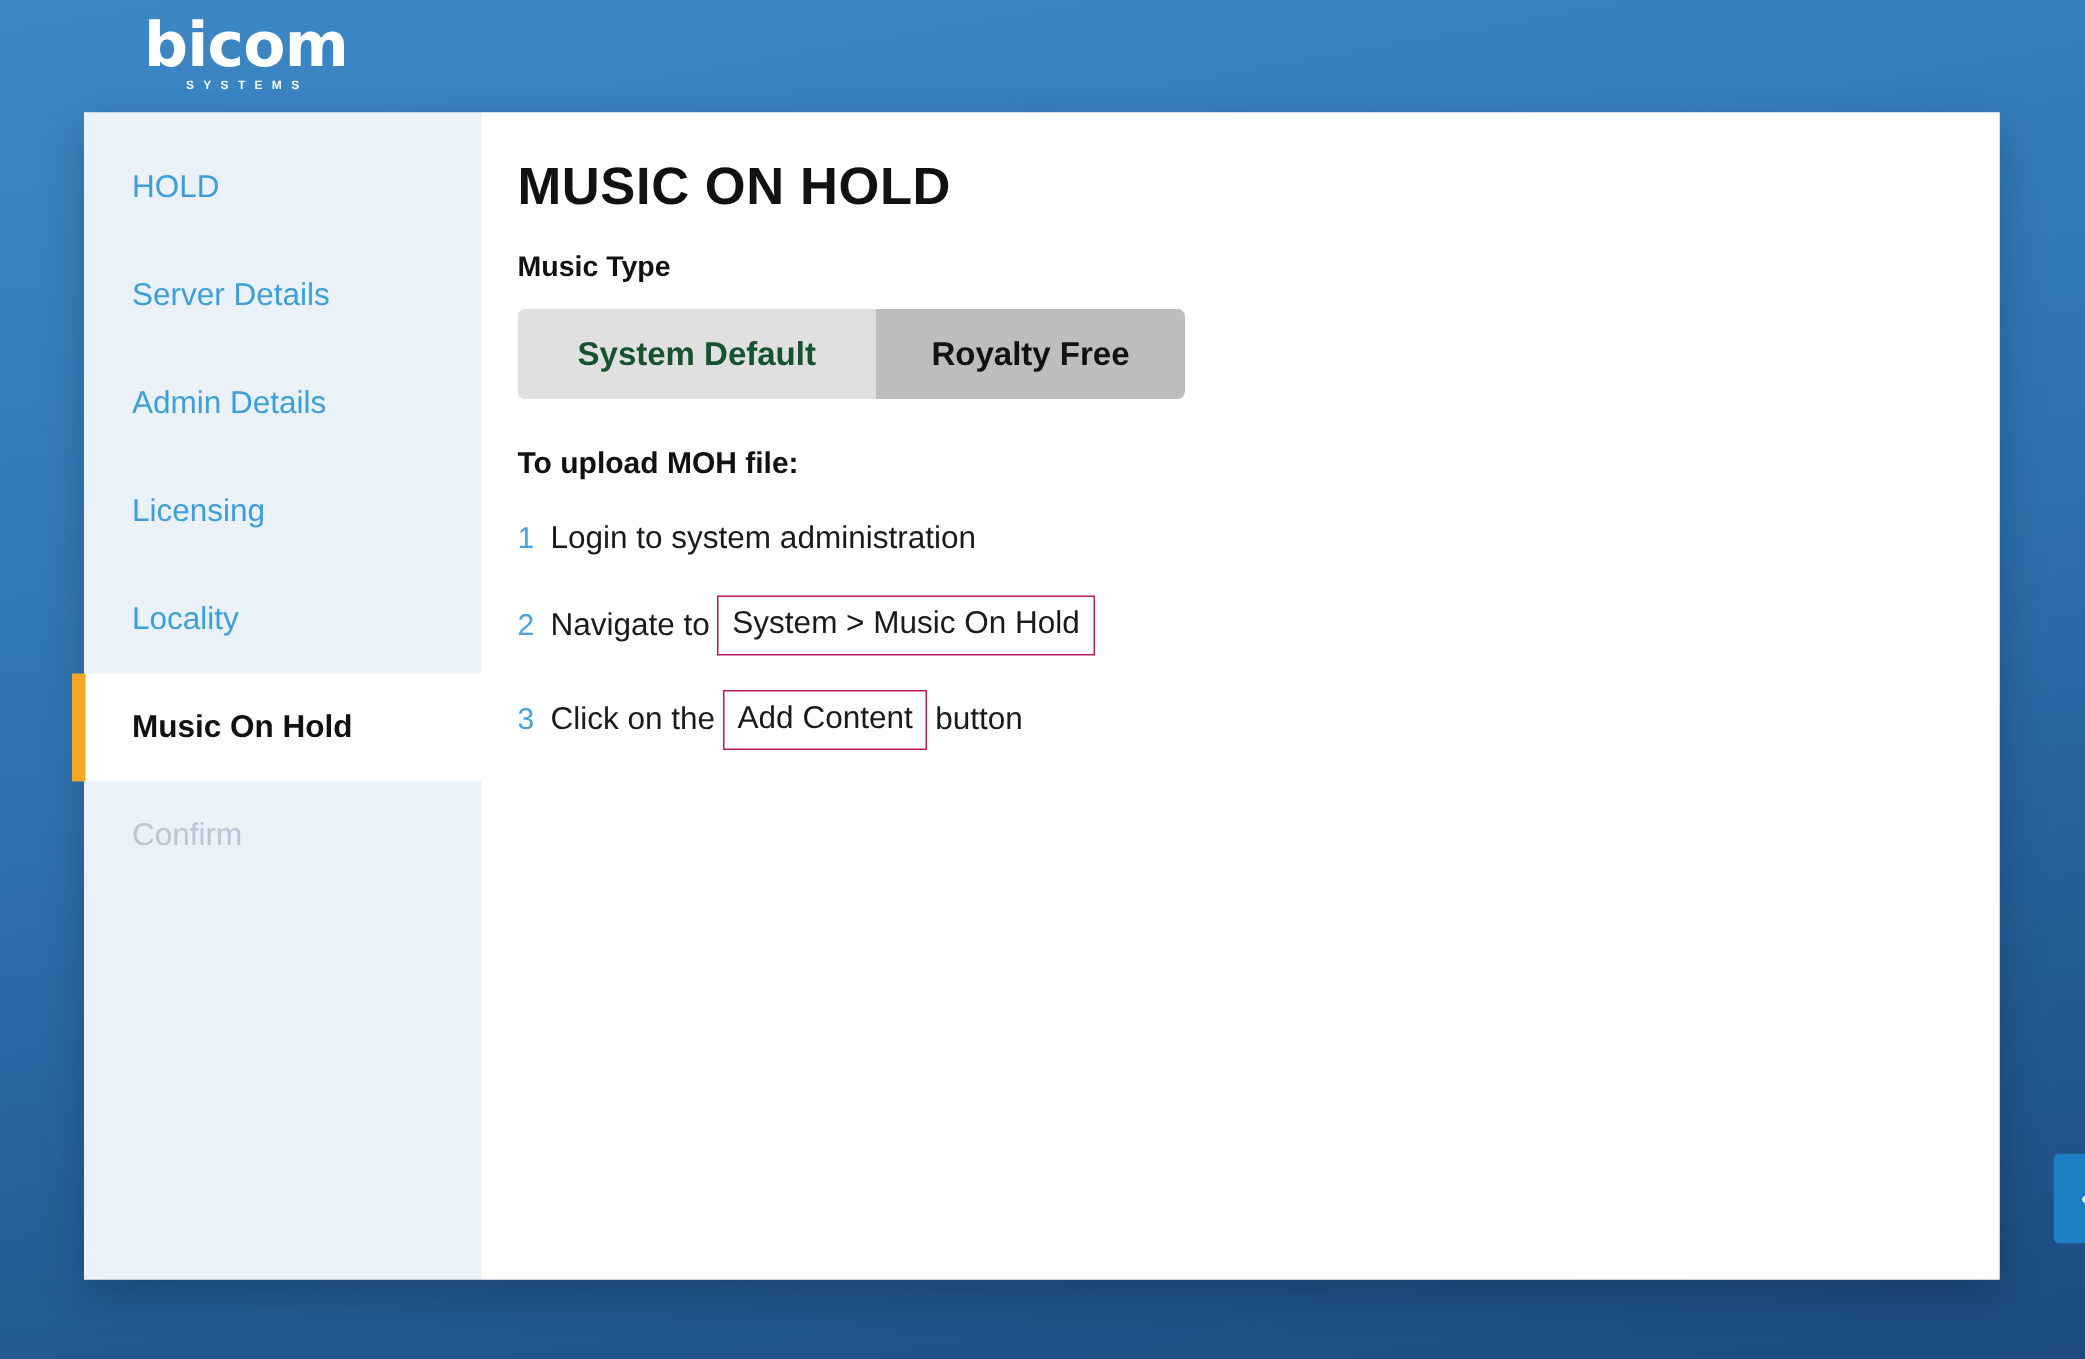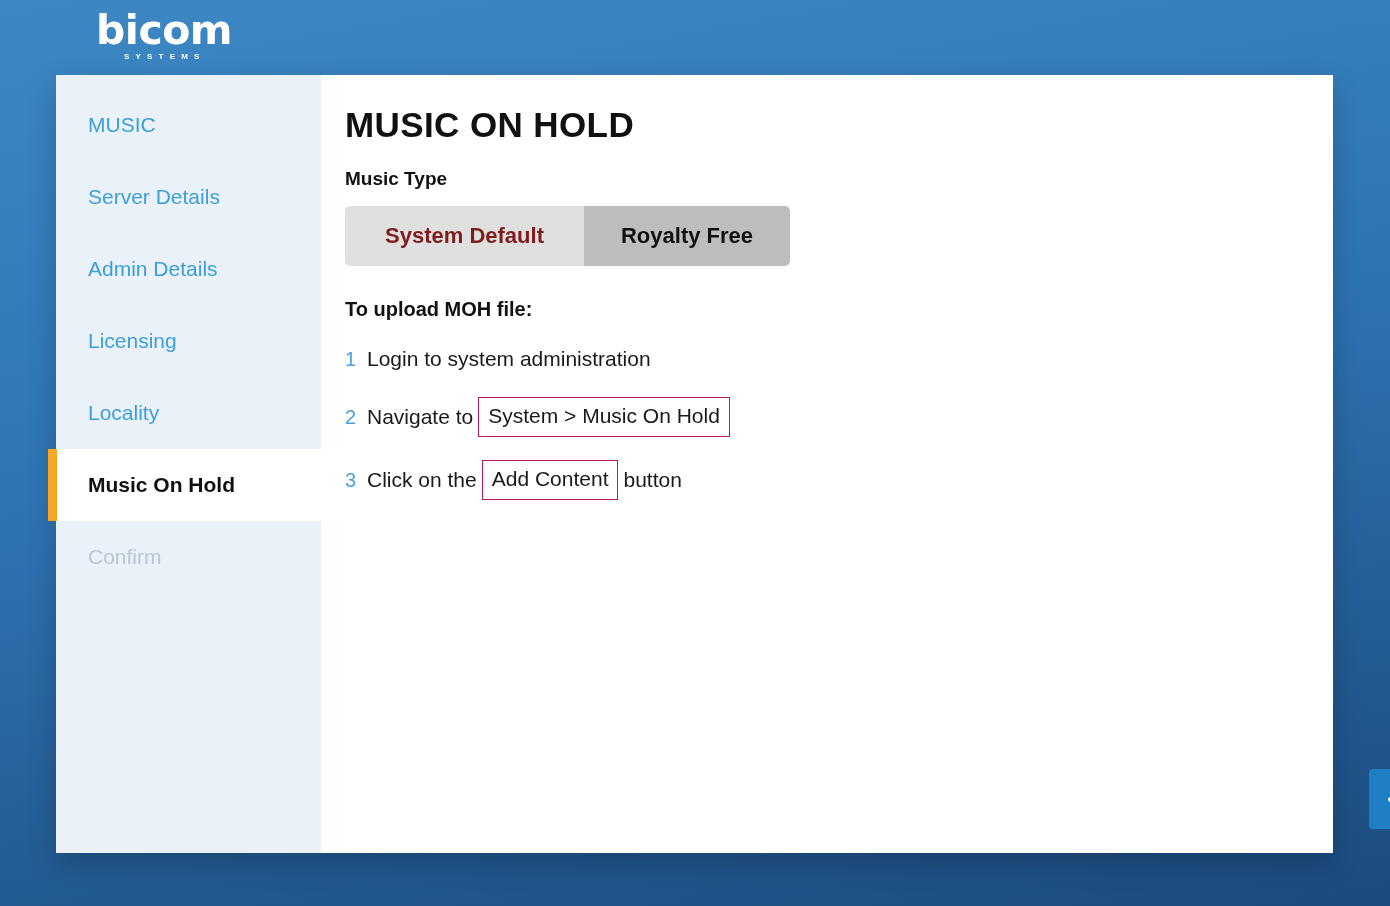--- a/index.html
+++ b/index.html
@@ -102,21 +102,21 @@
     height:60px;
   }
   #music-type-toggle .seg {
     display:flex; align-items:center; justify-content:center;
     font-size:22px;
     cursor:pointer;
     user-select:none;
     padding:0 34px;
   }
   #music-type-toggle .seg.off {
-    background:#e0e0e0; color:#7f1d1d; font-weight:700;
+    background:#e0e0e0; color:#14532d; font-weight:700;
     width:239px;
   }
   #music-type-toggle .seg.on {
     background:#bdbdbd; color:#111111; font-weight:700;
     width:206px;
   }
 
   
   #instructions-heading {
     margin-top:32px;
@@ -167,21 +167,21 @@
 
 <div id="brand-logo">
   <div class="logo-word">bicom</div>
   <div class="logo-sub">SYSTEMS</div>
 </div>
 
 <div id="wizard-card">
 
   <nav id="wizard-sidebar">
     <div class="nav-item">
-      <span>MUSIC</span>
+      <span>HOLD</span>
     </div>
     <div class="nav-item">
       <span>Server Details</span>
     </div>
     <div class="nav-item">
       <span>Admin Details</span>
     </div>
     <div class="nav-item">
       <span>Licensing</span>
     </div>

